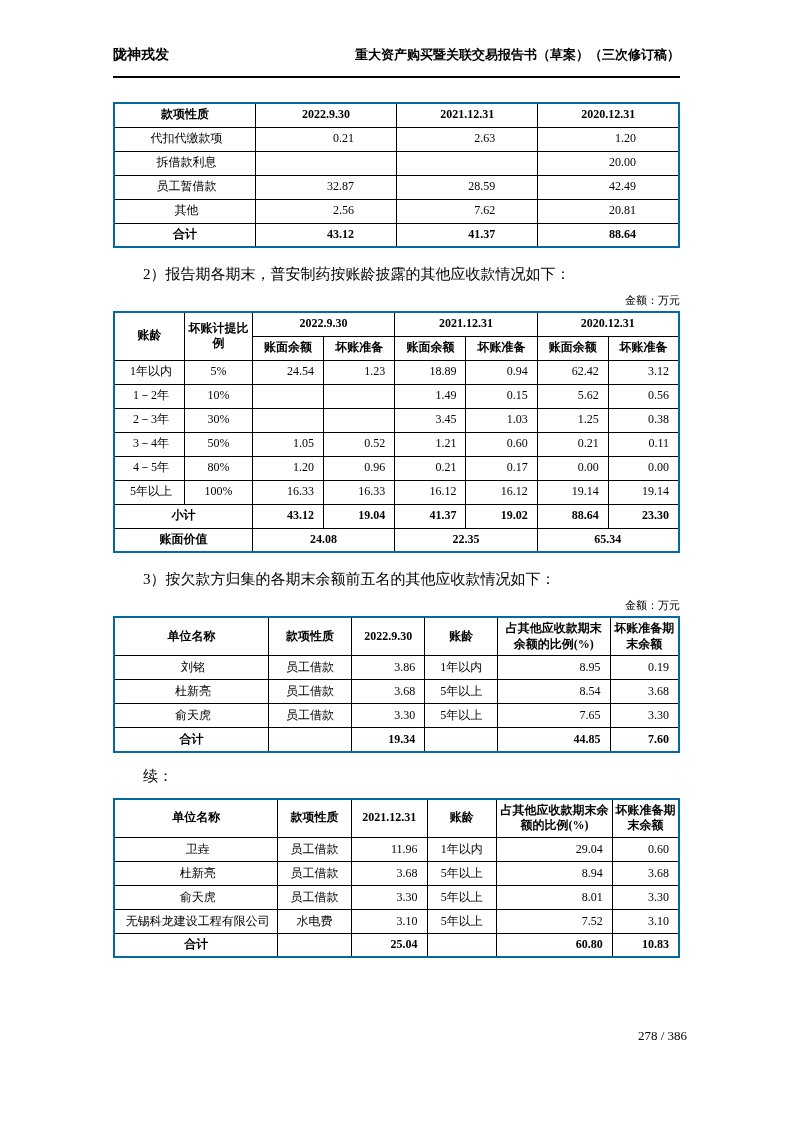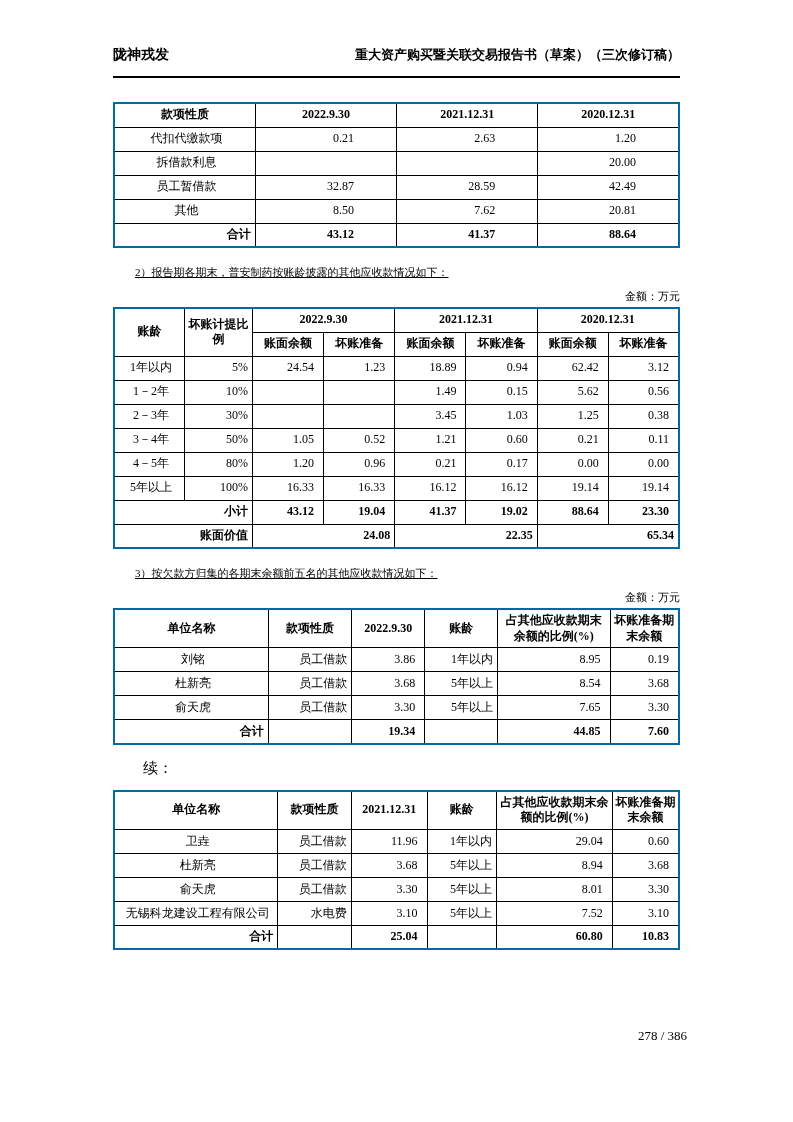--- a/index.html
+++ b/index.html
@@ -13,23 +13,23 @@
   .hdr-right{font-size:13px;}
   table.tbl{width:100%;border-collapse:collapse;border:2px solid #0369a1;
         font-size:12px;table-layout:fixed;}
   .tbl th,.tbl td{border:1px solid #000;height:24px;box-sizing:border-box;
         padding:3px 2px;vertical-align:middle;line-height:1.3;overflow:hidden;}
   .tbl th{font-weight:bold;text-align:center;}
   .tbl td{padding:3px 4px;}
   .c-label{text-align:center;padding-left:7px !important;}
   .c-num{text-align:right;padding-right:9px !important;}
   .c-numw{text-align:right;padding-right:42px !important;}
-  .c-center{text-align:right;}
+  .c-center{text-align:center;}
   .bold{font-weight:bold;}
-  .para{font-size:11px;text-indent:2em;margin:17px 0 0 0;text-decoration:underline;}
+  .para{font-size:15px;text-indent:2em;margin:17px 0 0 0;}
   .unit{font-size:11px;text-align:right;margin:9px 0 3px 0;}
   .continued{font-size:15px;text-indent:2em;margin:14px 0 0 0;}
   .t1{margin-top:24px;}
   .t4{margin-top:12px;font-size:12.5px;}
   .footer-page{position:absolute;top:1028px;right:106px;font-weight:normal;font-size:13px;}
 </style>
 </head>
 <body>
 
 <div class="page">
@@ -68,21 +68,21 @@
           <td class="c-numw">20.00</td>
         </tr>
         <tr>
           <td class="c-label">员工暂借款</td>
           <td class="c-numw">32.87</td>
           <td class="c-numw">28.59</td>
           <td class="c-numw">42.49</td>
         </tr>
         <tr>
           <td class="c-label">其他</td>
-          <td class="c-numw">8.50</td>
+          <td class="c-numw">2.56</td>
           <td class="c-numw">7.62</td>
           <td class="c-numw">20.81</td>
         </tr>
       </tbody>
     <tfoot>
       <tr>
         <td class="c-center bold">合计</td>
         <td class="c-numw bold">43.12</td>
         <td class="c-numw bold">41.37</td>
         <td class="c-numw bold">88.64</td>

